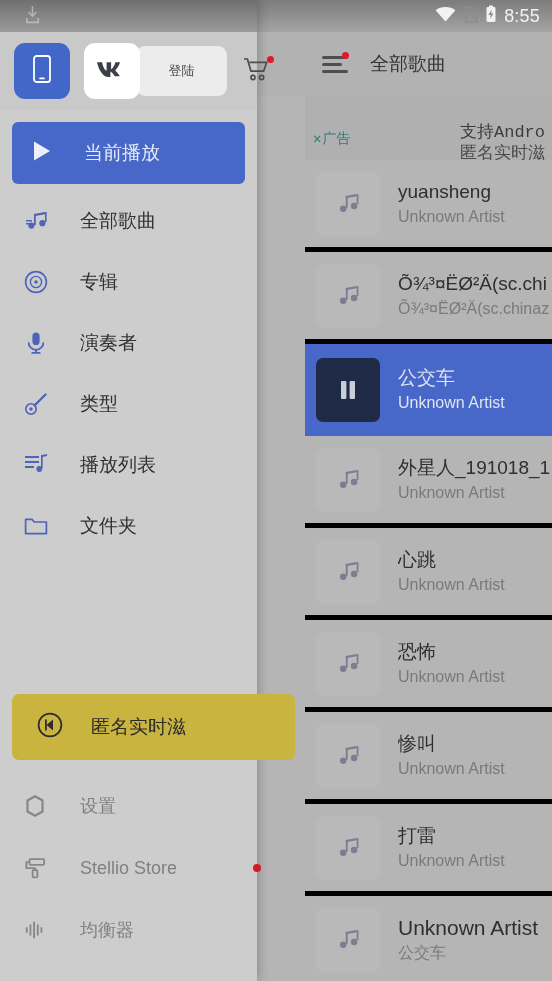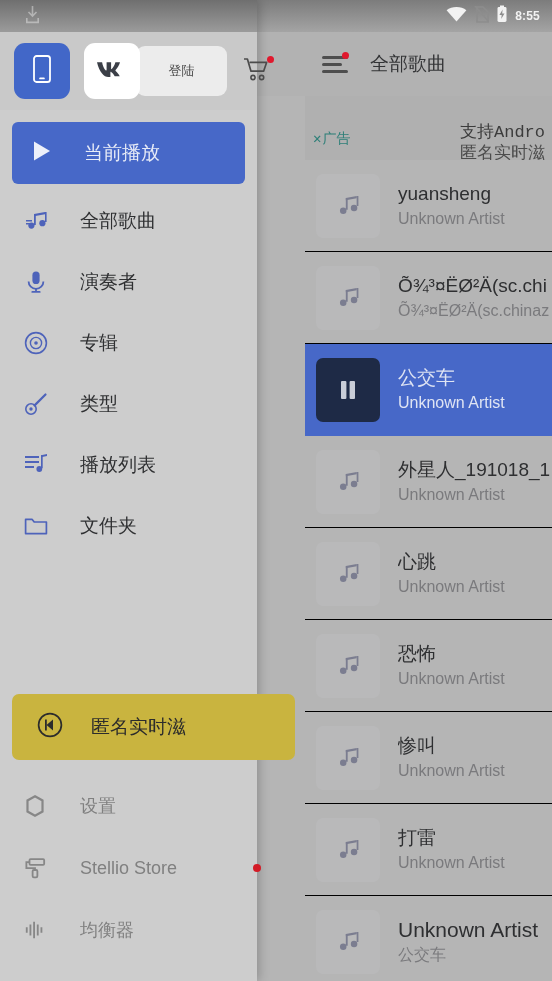--- a/index.html
+++ b/index.html
@@ -18,21 +18,21 @@
   #content{
     position:absolute; left:0; top:0; width:552px; height:981px;
     background:#b5b5b5;
   }
   .statusbar{
     position:absolute; left:0; top:0; width:552px; height:32px;
     background:linear-gradient(#7c7c7c,#a4a4a4);
     display:flex; align-items:center; justify-content:flex-end;
     padding-right:12px; gap:7px;
   }
-  .sb-time{ color:#f2f2f2; font-size:12px; font-weight:bold; letter-spacing:.2px; }
+  .sb-time{ color:#f2f2f2; font-size:18px; font-weight:normal; letter-spacing:.2px; }
   .sb-ico{ display:block; }
 
   .appbar{
     position:absolute; left:0; top:32px; width:552px; height:64px;
     background:#b2b2b2;
     display:flex; align-items:center; padding-left:322px;
   }
   .hamb{ position:relative; width:26px; height:20px; margin-right:22px; }
   .hamb i{ position:absolute; left:0; height:2.5px; background:#4e4e4e; border-radius:2px; display:block;}
   .hamb i:nth-child(1){ top:2px; width:26px;}
@@ -52,21 +52,21 @@
   .ad-close .x{ font-weight:bold; margin-right:1px; }
   .ad-txt{
     position:absolute; left:155px; top:26px; width:200px;
     font-size:17px; color:#3c3c3c; line-height:21px; white-space:nowrap;
   }
   .ad-txt .l2{ color:#4c4c4c; }
 
   .list{ position:absolute; left:305px; top:160px; width:247px; height:821px; overflow:hidden; }
   .row{
     position:relative; height:92px; display:flex; align-items:center;
-    padding-left:11px; border-bottom:1px solid #000000;
+    padding-left:11px; border-bottom:5px solid #000000;
   }
   .row.sel{ background:#4768c8; border-bottom:1px solid #4768c8; }
   .thumb{
     width:64px; height:64px; border-radius:7px; background:#b9b9ba;
     display:flex; align-items:center; justify-content:center; flex:0 0 auto;
   }
   .row.sel .thumb{ background:#1e2a46; }
   .meta{ margin-left:18px; min-width:0; overflow:hidden; white-space:nowrap; }
   .title{ font-size:19px; color:#2e2f31; line-height:24px; }
   .sub{ font-size:16px; color:#7a7a7d; line-height:22px; margin-top:2px; }
@@ -372,37 +372,37 @@
               <circle cx="7.4" cy="16.6" r="3.1" fill="#4e63ba"></circle>
               <circle cx="18.4" cy="14.2" r="3.1" fill="#4e63ba"></circle>
               <path d="M2 11h6v1.6H2zM2 14h5v1.6H2z" fill="#4e63ba"></path>
             </svg>
           </span>
           <span class="nav-label">全部歌曲</span>
         </div>
         <div class="nav-item">
           <span class="nav-ico">
             <svg width="24" height="24" viewBox="0 0 24 24">
+              <circle cx="12" cy="12" r="10.4" fill="none" stroke="#4e63ba" stroke-width="1.6"></circle>
+              <circle cx="12" cy="12" r="5.6" fill="none" stroke="#4e63ba" stroke-width="1.4"></circle>
+              <circle cx="12" cy="12" r="1.8" fill="#4e63ba"></circle>
+            </svg>
+          </span>
+          <span class="nav-label">专辑</span>
+        </div>
+        <div class="nav-item">
+          <span class="nav-ico">
+            <svg width="24" height="24" viewBox="0 0 24 24">
               <rect x="8.4" y="1.6" width="7.2" height="12.4" rx="3.6" fill="#4e63ba"></rect>
               <path d="M4.6 11.4a7.4 7.4 0 0 0 14.8 0" fill="none" stroke="#4e63ba" stroke-width="1.8"></path>
               <rect x="11.1" y="18" width="1.8" height="3.6" fill="#4e63ba"></rect>
               <rect x="7.4" y="21" width="9.2" height="1.8" rx=".9" fill="#4e63ba"></rect>
             </svg>
           </span>
           <span class="nav-label">演奏者</span>
-        </div>
-        <div class="nav-item">
-          <span class="nav-ico">
-            <svg width="24" height="24" viewBox="0 0 24 24">
-              <circle cx="12" cy="12" r="10.4" fill="none" stroke="#4e63ba" stroke-width="1.6"></circle>
-              <circle cx="12" cy="12" r="5.6" fill="none" stroke="#4e63ba" stroke-width="1.4"></circle>
-              <circle cx="12" cy="12" r="1.8" fill="#4e63ba"></circle>
-            </svg>
-          </span>
-          <span class="nav-label">专辑</span>
         </div>
         <div class="nav-item">
           <span class="nav-ico">
             <svg width="24" height="24" viewBox="0 0 24 24">
               <circle cx="7" cy="17" r="5.2" fill="none" stroke="#4e63ba" stroke-width="1.6"></circle>
               <circle cx="7" cy="17" r="1.7" fill="#4e63ba"></circle>
               <path d="M10.6 13.4 21.5 2.5" stroke="#4e63ba" stroke-width="2.2" stroke-linecap="round"></path>
             </svg>
           </span>
           <span class="nav-label">类型</span>

